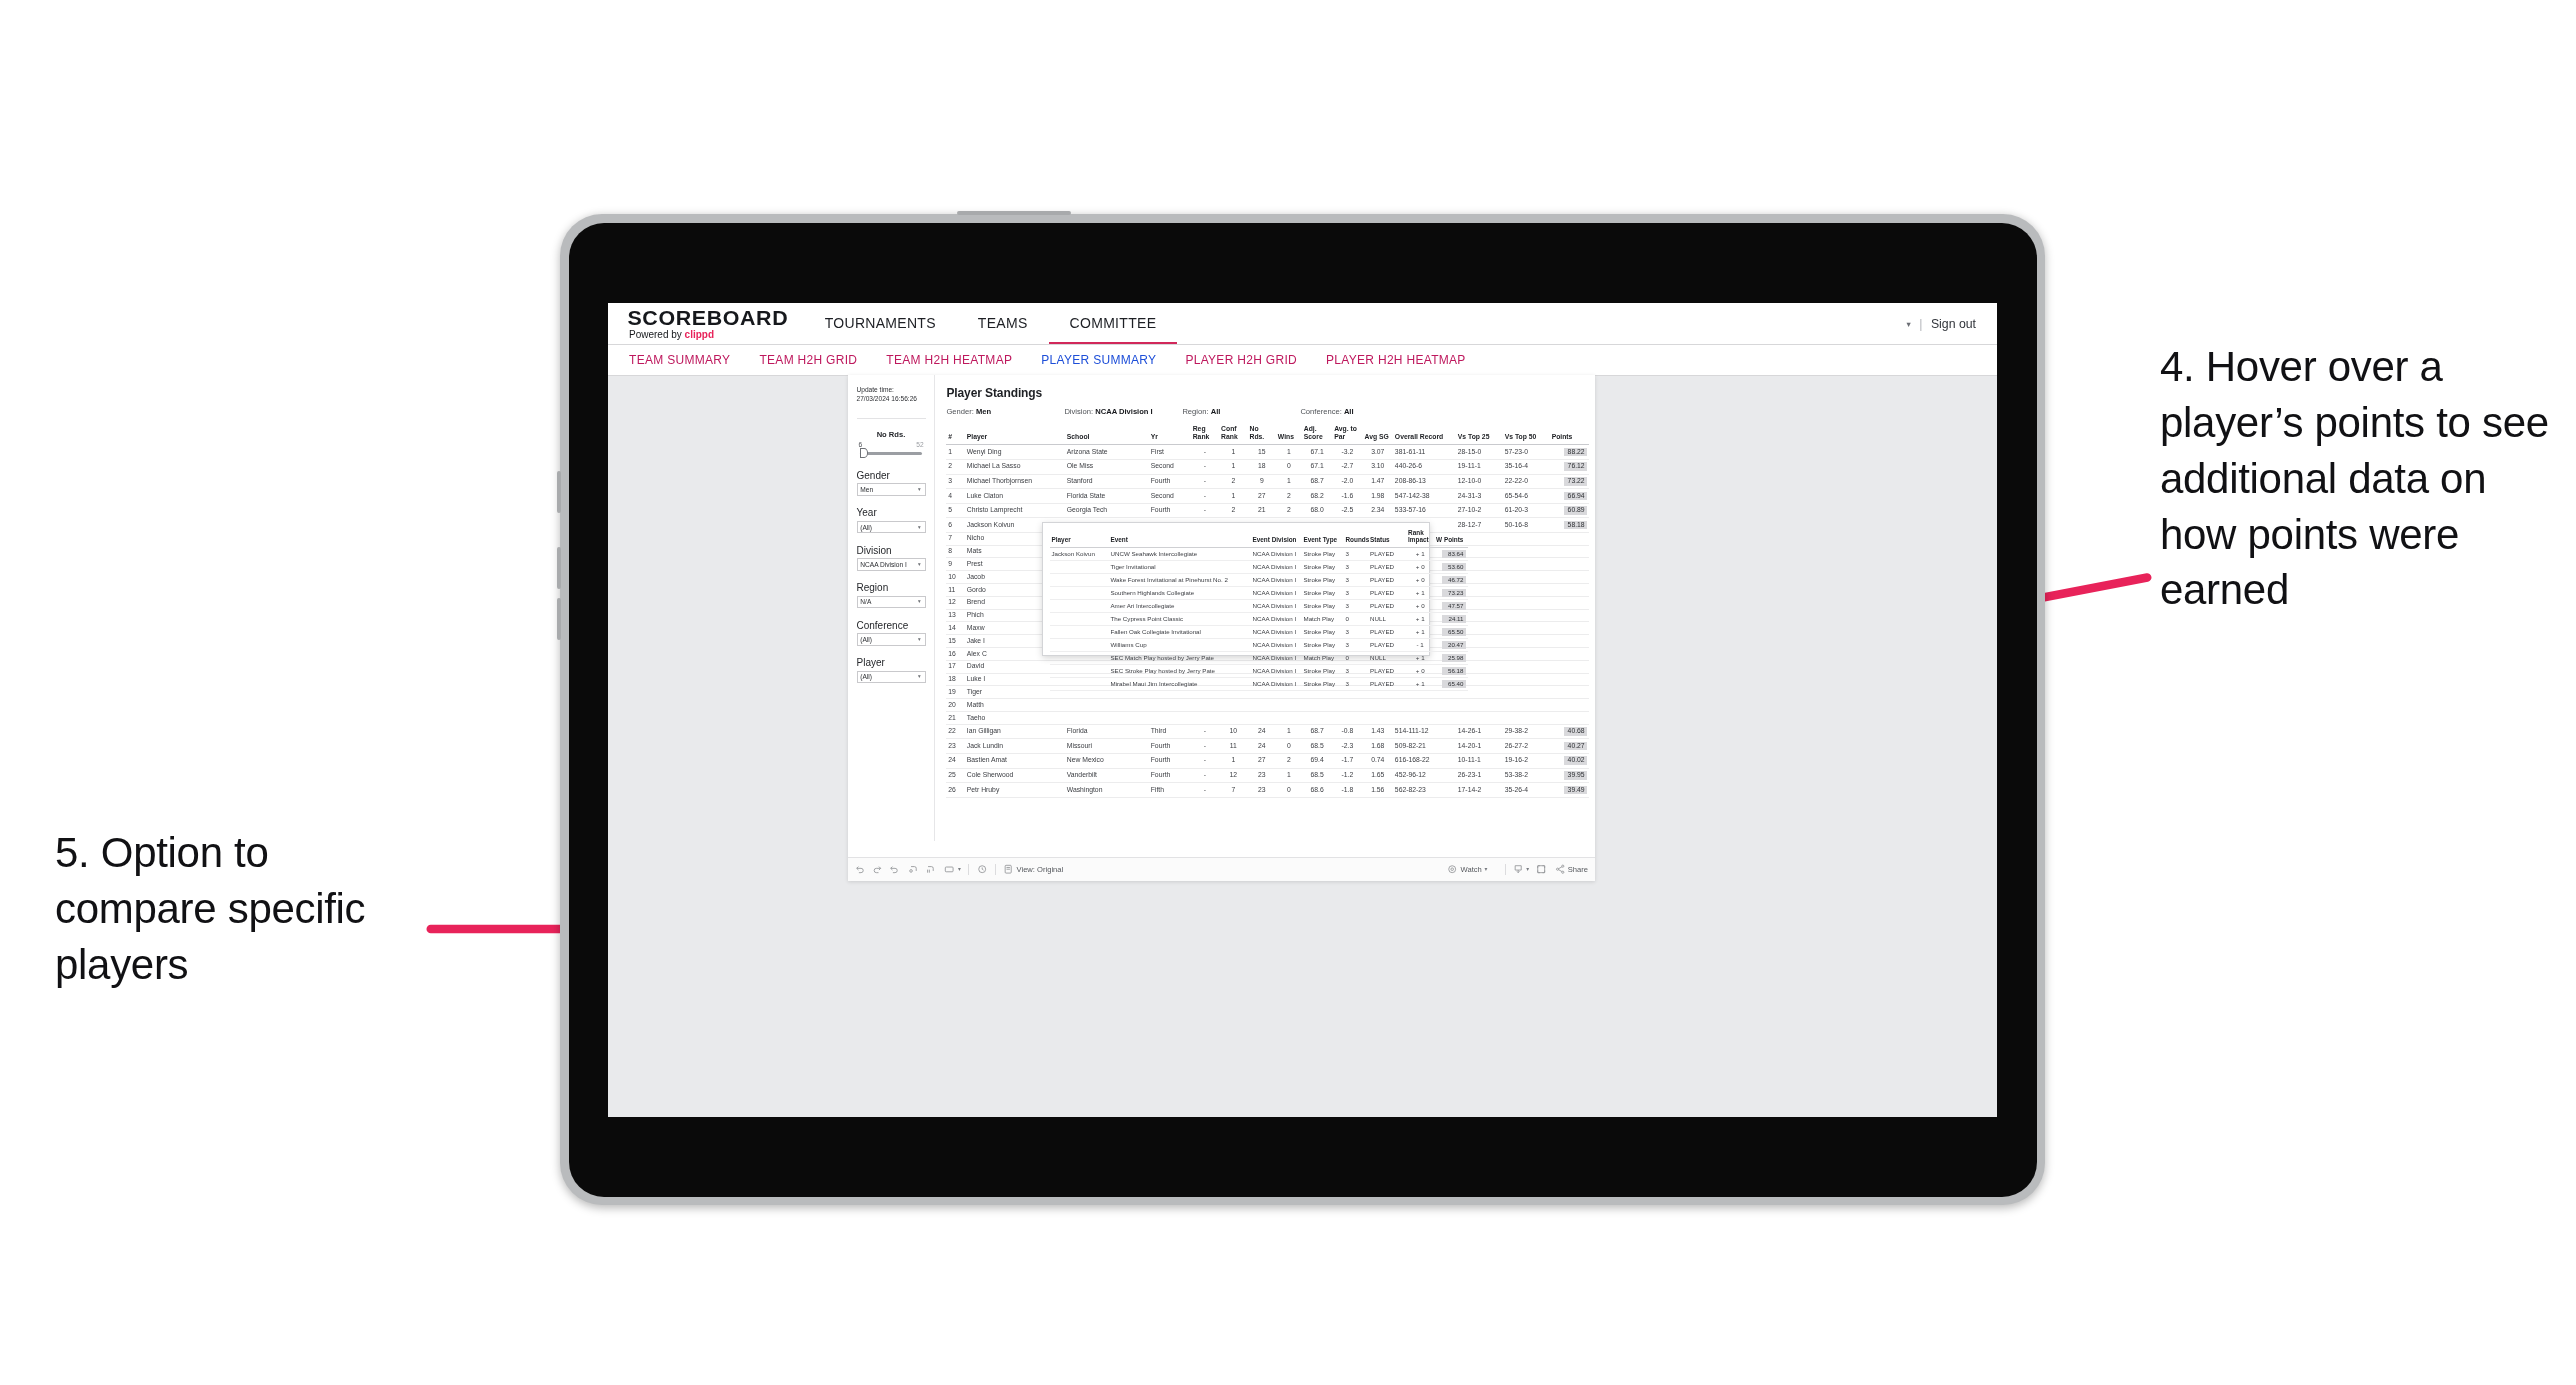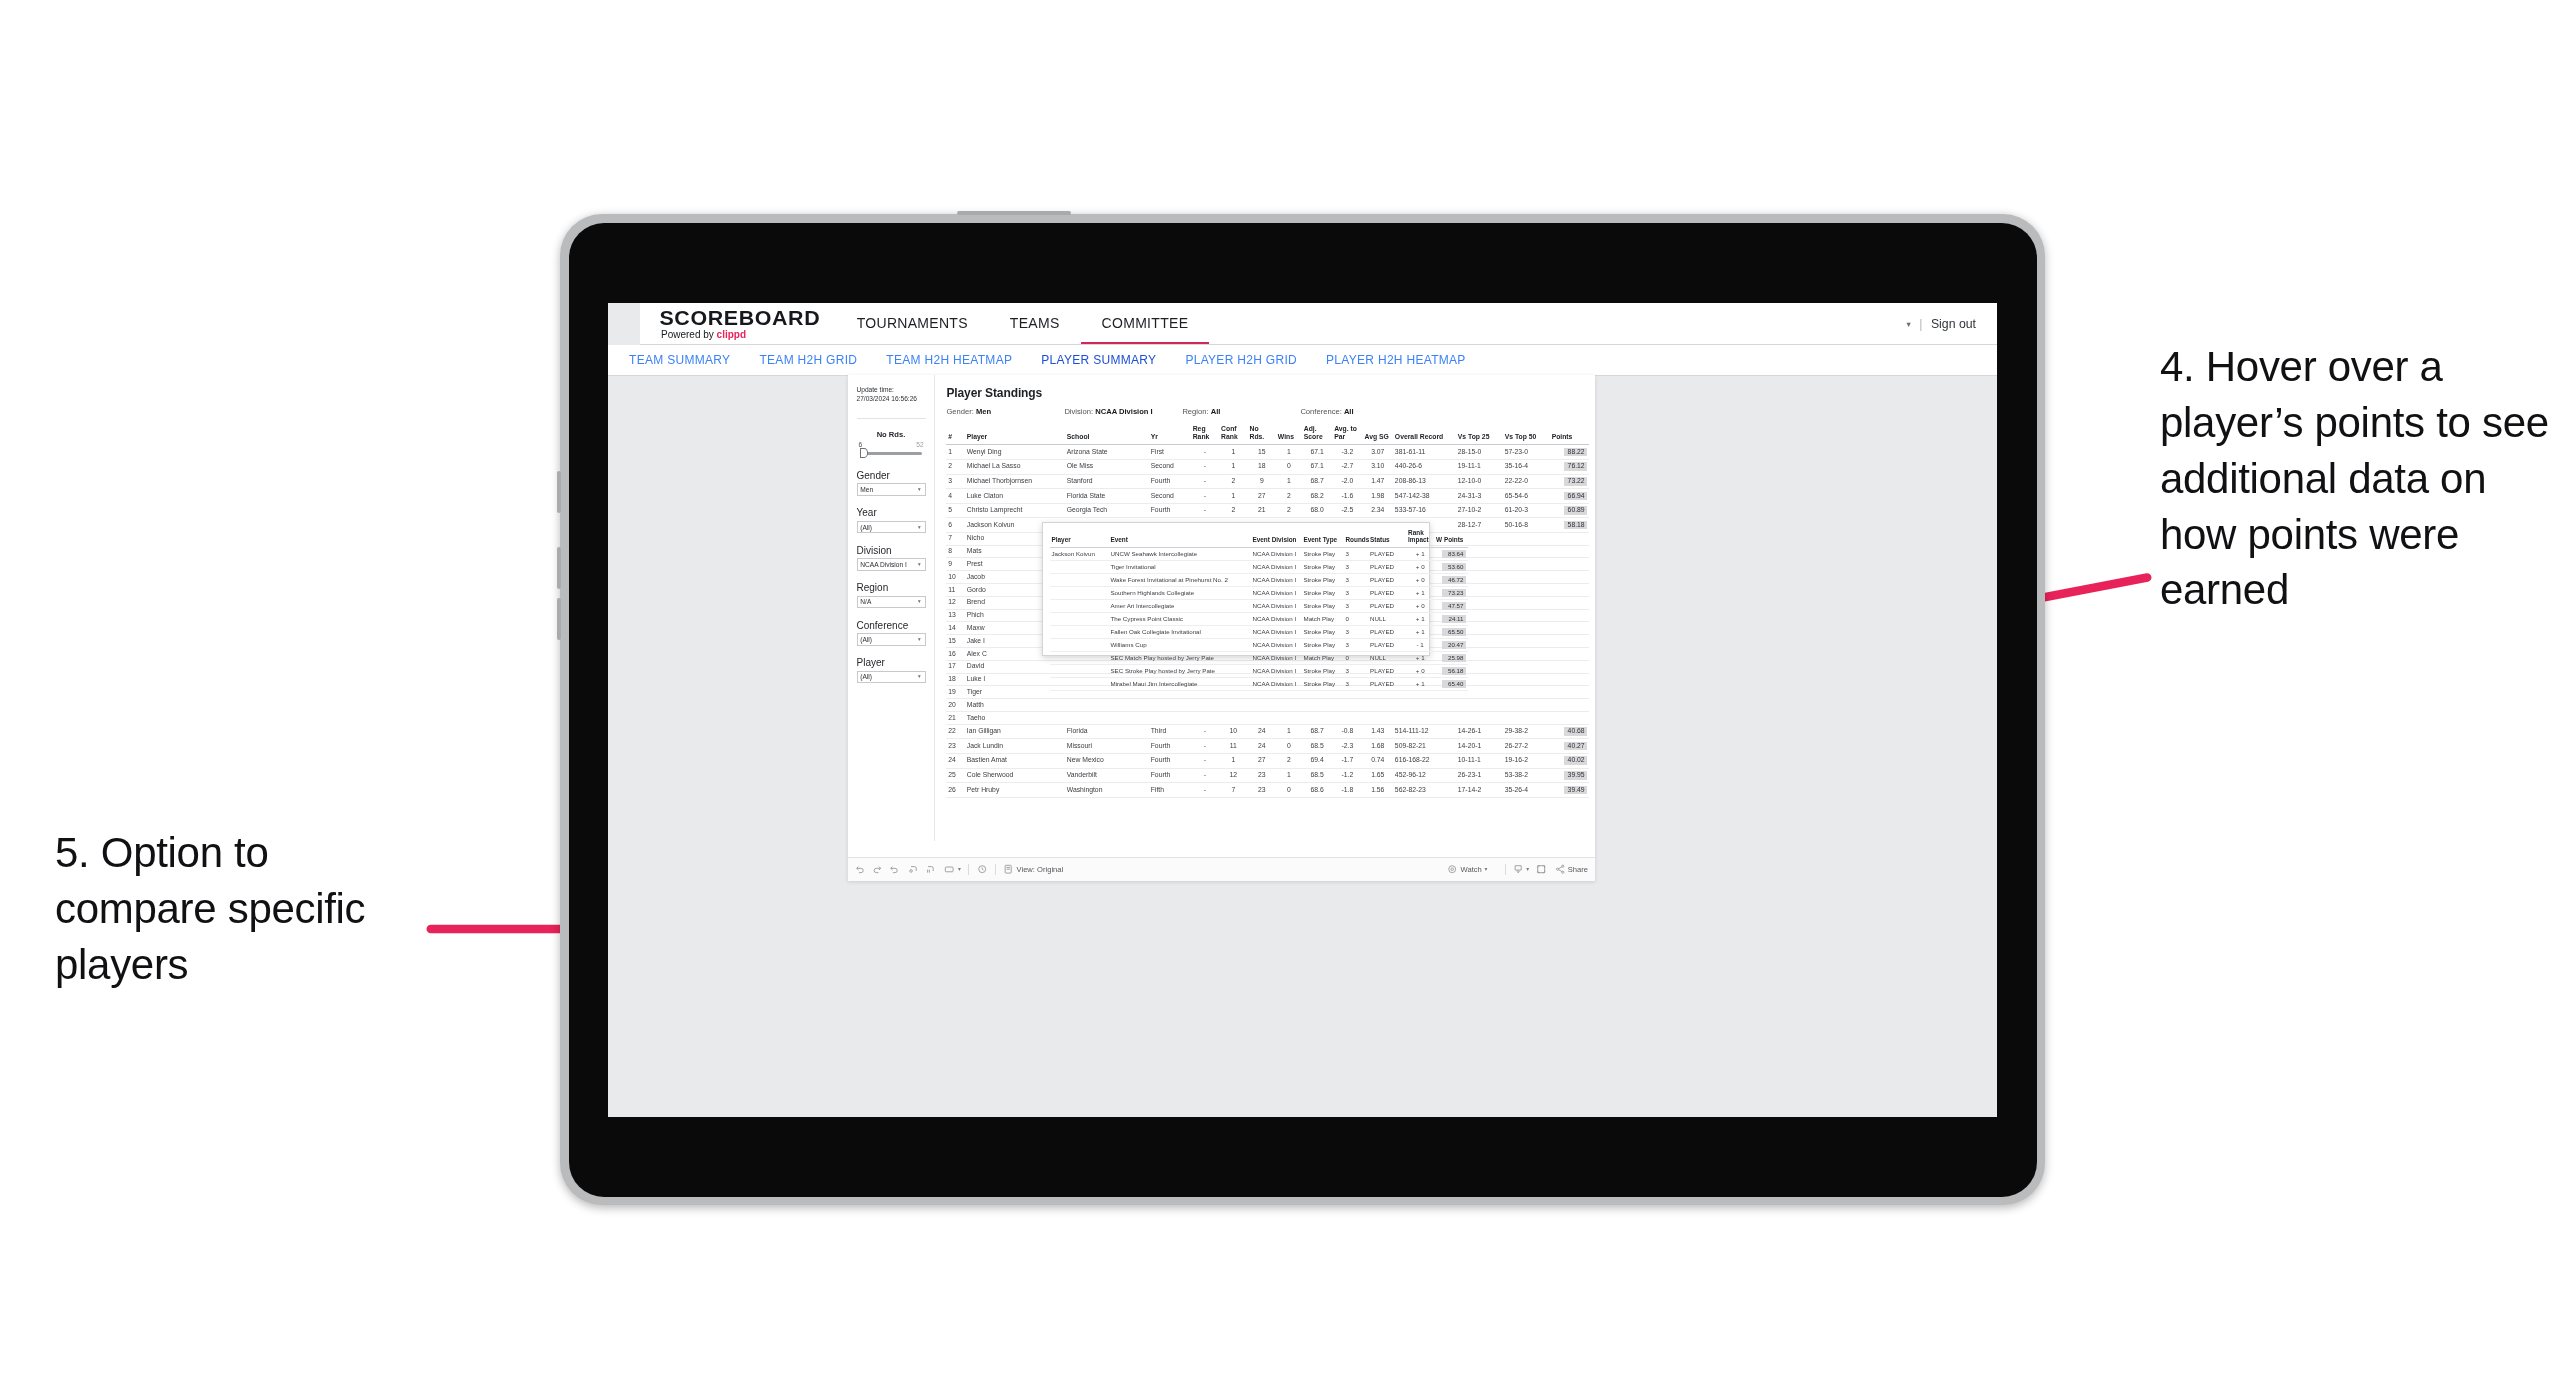--- a/index.html
+++ b/index.html
@@ -56,21 +56,20 @@
     background:#e9eaec;
     overflow:hidden;
   }
 
   
   #topnav {
     height:42px; background:#ffffff;
     display:flex; align-items:stretch;
     border-bottom:0.9px solid #d7d7d9;
     position:relative;
-    margin-left:32px;
   }
   #brand {
     padding:3.8px 17px 3.8px 21px;
     display:flex; flex-direction:column; justify-content:center;
     min-width:168px;
   }
   #brand-title {
     font-size:21px; font-weight:bold; letter-spacing:0.6px;
     color:#16181c; line-height:1;
     font-family:"Liberation Sans", sans-serif;
@@ -95,21 +94,21 @@
   #topnav-right .caret { font-size:8.5px; color:#6b6e74; }
 
   
   #subnav {
     height:31px; background:#ffffff;
     display:flex; align-items:center;
     border-bottom:0.9px solid #d7d7d9;
     padding-left:21px;
   }
   .subnav-item {
-    font-size:12px; color:#3b82f6; letter-spacing:0.3px;
+    font-size:12px; color:#be185d; letter-spacing:0.3px;
     margin-right:29px; cursor:pointer;
   }
   .subnav-item.active { color:#1d4ed8; }
 
   
   #canvas { position:absolute; left:0; top:74px; right:0; bottom:0; background:#e9eaec; }
 
   
   #viz {
     position:absolute;

